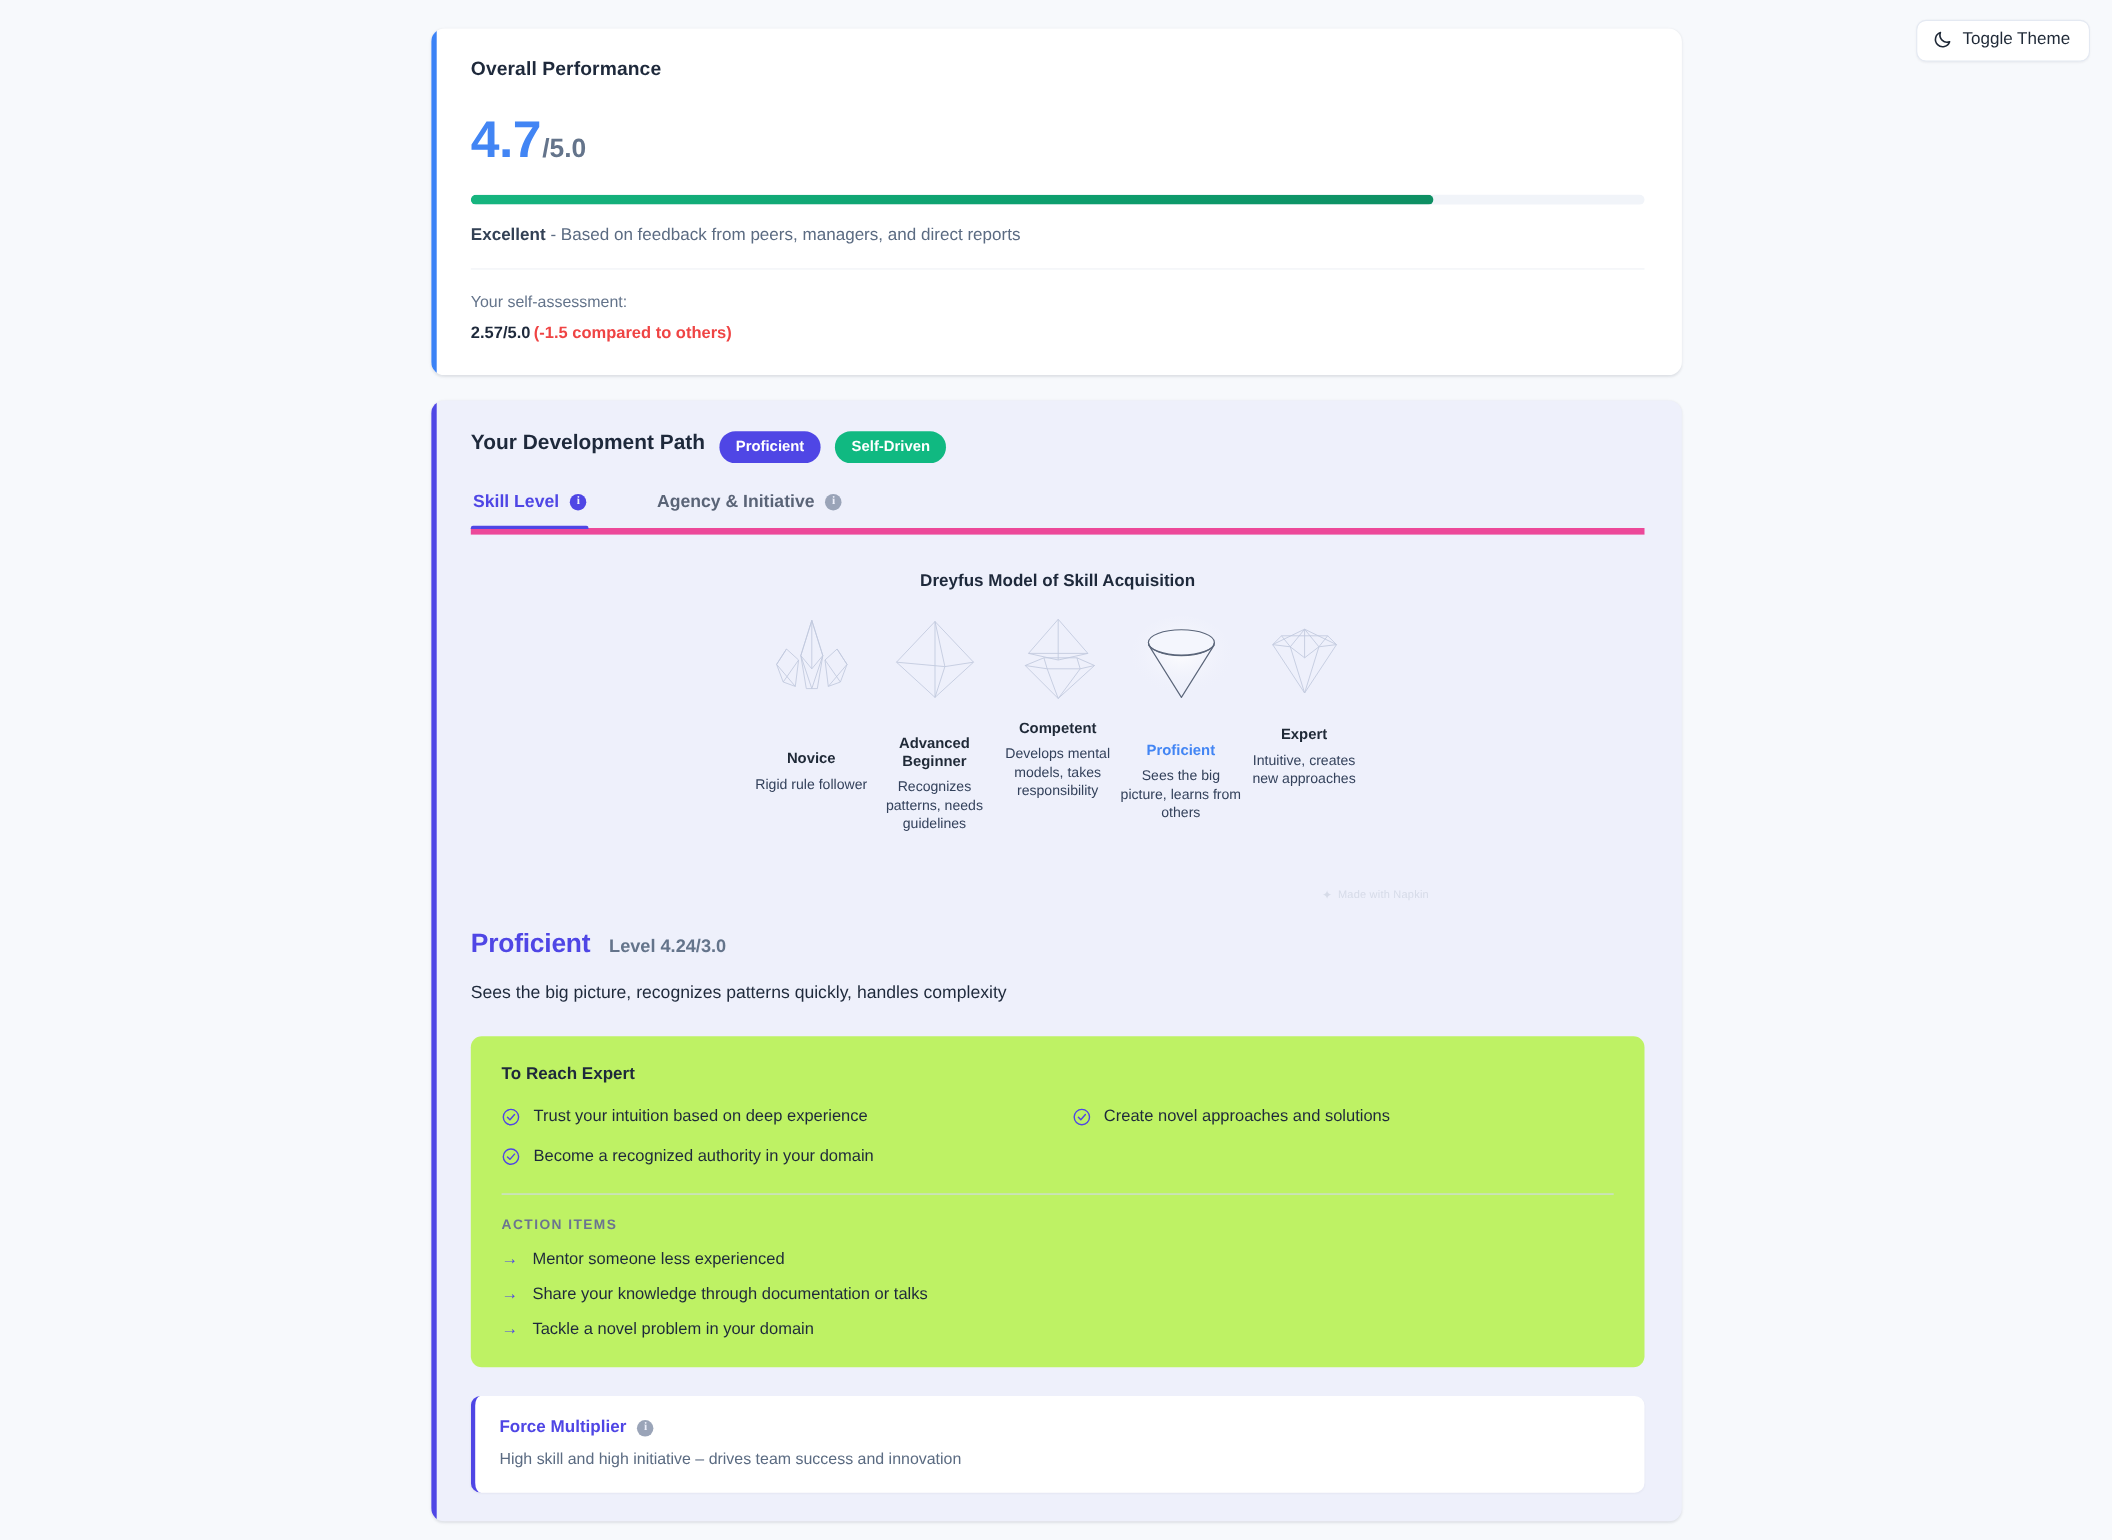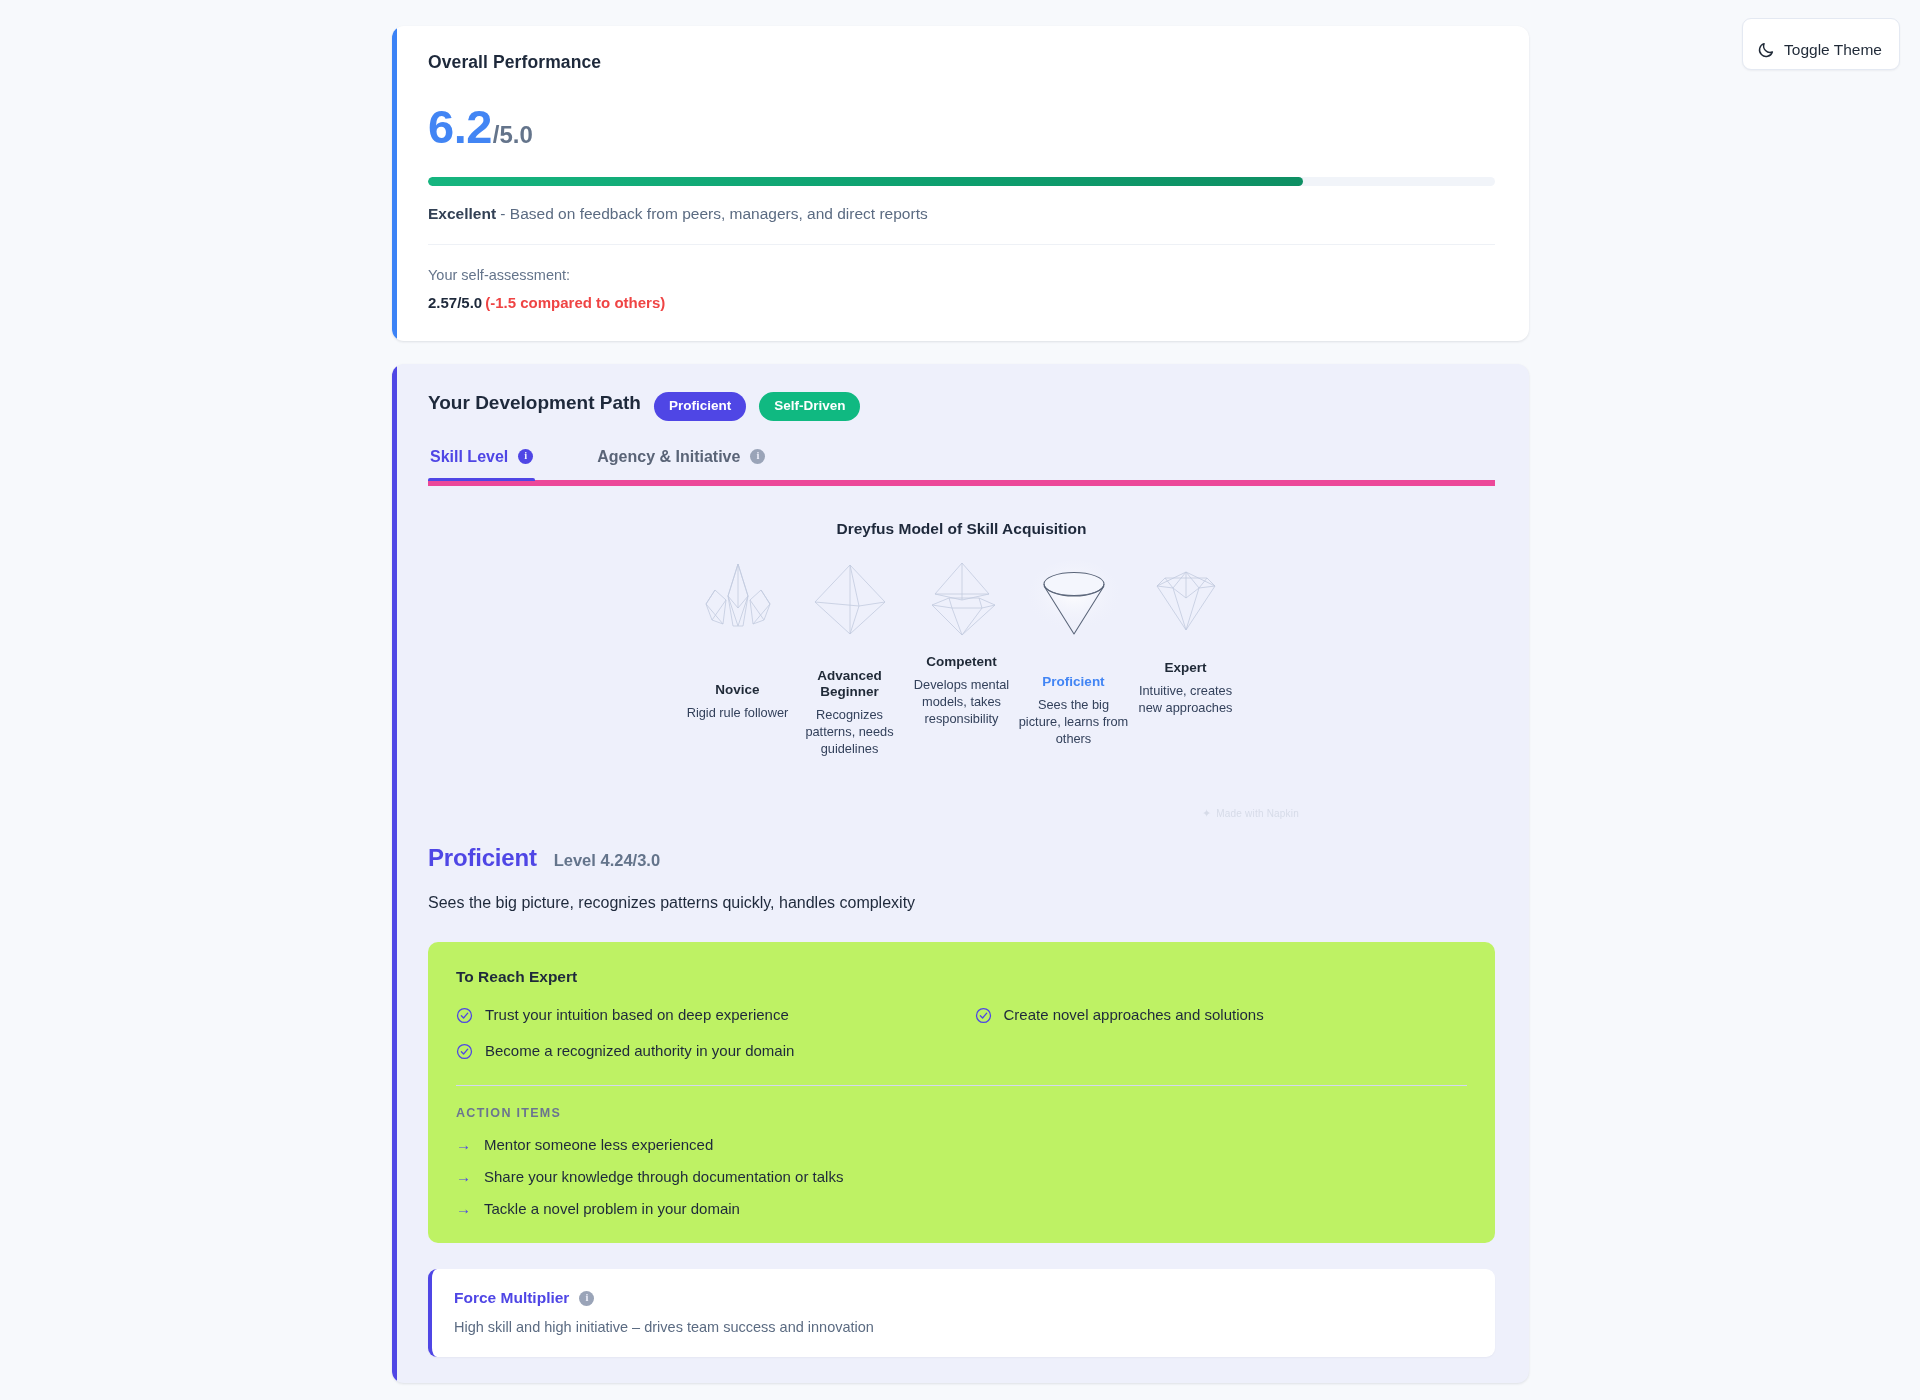--- a/index.html
+++ b/index.html
@@ -9,21 +9,21 @@
     font-family: "Liberation Sans", sans-serif;
     -webkit-font-smoothing: antialiased;
   }
   .page { position: relative; width: 1920px; height: 1400px; overflow: hidden; }
 
   
   .theme-toggle {
     position: absolute; top: 18px; right: 20px;
     display: flex; align-items: center; gap: 9px;
     background: #ffffff; border: 1px solid #e4e9f2;
-    border-radius: 9px; padding: 22px 17px 10px 14px;
+    border-radius: 9px; padding: 8px 17px 10px 14px;
     box-shadow: 0 1px 2px rgba(16,24,40,.05);
     cursor: pointer;
   }
   .theme-toggle .tt-label { font-size: 15.5px; color: #1f2937; }
   .moon { width: 18px; height: 18px; display: block; }
 
   
   .column {
     position: absolute; left: 392px; top: 26px; width: 1137px;
   }
@@ -156,21 +156,21 @@
     </svg>
     <span class="tt-label">Toggle Theme</span>
   </div>
 
   <div class="column">
 
     <div class="card card-perf">
       <div class="perf-title">Overall Performance</div>
 
       <div class="score-row">
-        <span class="score-main">6.2</span>
+        <span class="score-main">4.7</span>
         <span class="score-denom">/5.0</span>
       </div>
 
       <div class="bar-track">
         <div class="bar-fill" id="perf-bar" style="width: 82%;"></div>
       </div>
 
       <div class="perf-caption">
         <b>Excellent</b><span> - Based on feedback from peers, managers, and direct reports</span>
       </div>

